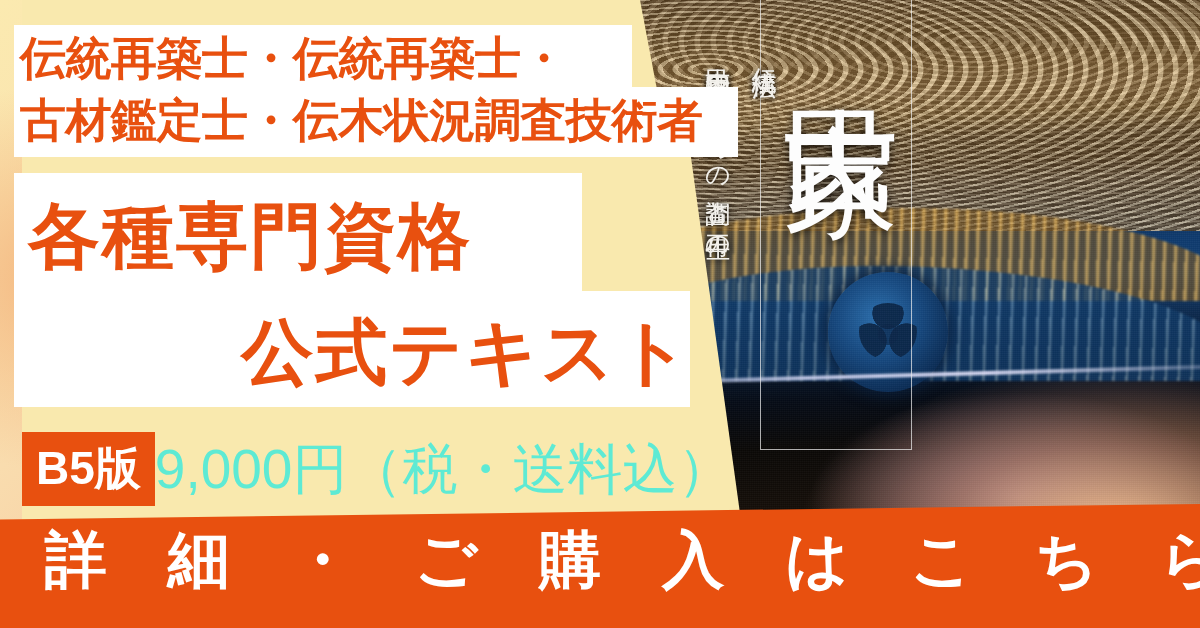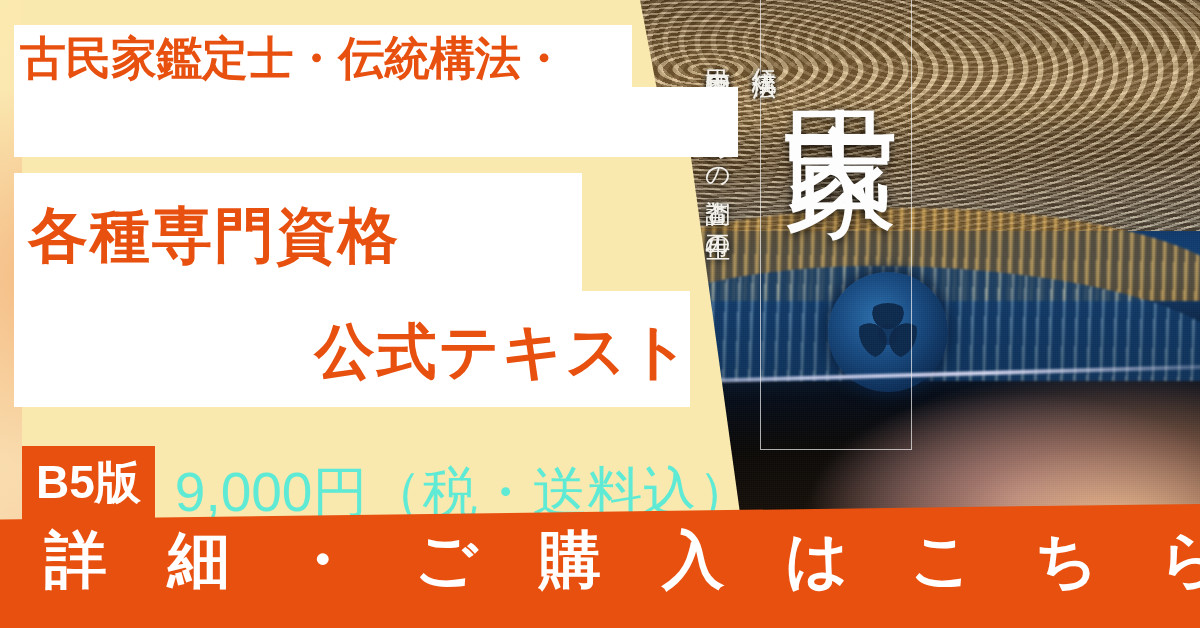--- a/index.html
+++ b/index.html
@@ -215,36 +215,34 @@
   }
   .head-lines .l1{ padding-left:4px; }
   .head-lines .l2{ padding-left:4px; }
 
   .big{
     position:absolute;
     left:16px; top:178px;
     width:676px;
     color:#e8500f;
     font-weight:700;
-    font-size:60px;
+    font-size:72px;
     line-height:116px;
     letter-spacing:2px;
     white-space:nowrap;
   }
   .big .b1{ padding-left:12px; }
   .big .b2{ padding-left:160px;text-align:right; }
 
   
   .price-row{
     position:absolute;
     left:22px; top:432px;
     display:flex;
-    align-items:flex-end;
-    gap:20px;
-    margin-top:14px;
+    align-items:center;
   }
   .badge{
     background:#e8500f;
     color:#ffffff;
     font-size:46px;
     font-weight:700;
     line-height:1;
     padding:13px 14px 15px;
     letter-spacing:0px;
     white-space:nowrap;
@@ -327,21 +325,22 @@
 古民家活用のための調査と再生の</div>
   </div>
 
   <div class="cream"></div>
   <div class="cream2"></div>
 
   <div class="panel-top"></div>
   <div class="panel-mid"></div>
 
   <div class="head-lines">
-    <div class="l1">古民家鑑定士・伝統構法・</div>
+    <div class="l1">伝統再築士・伝統再築士・</div>
+    <div class="l2">古材鑑定士・伝木状況調査技術者</div>
   </div>
 
   <div class="big">
     <div class="b1">各種専門資格</div>
     <div class="b2">公式テキスト</div>
   </div>
 
   <div class="price-row">
     <div class="badge">B5版</div>
     <div class="price">9,000円（税・送料込）</div>

